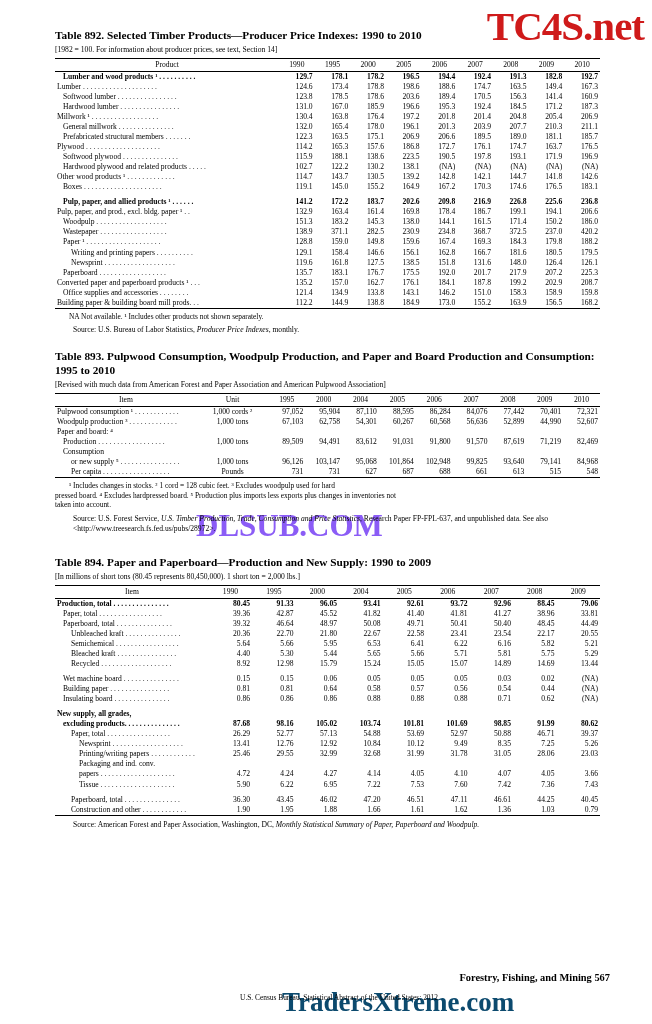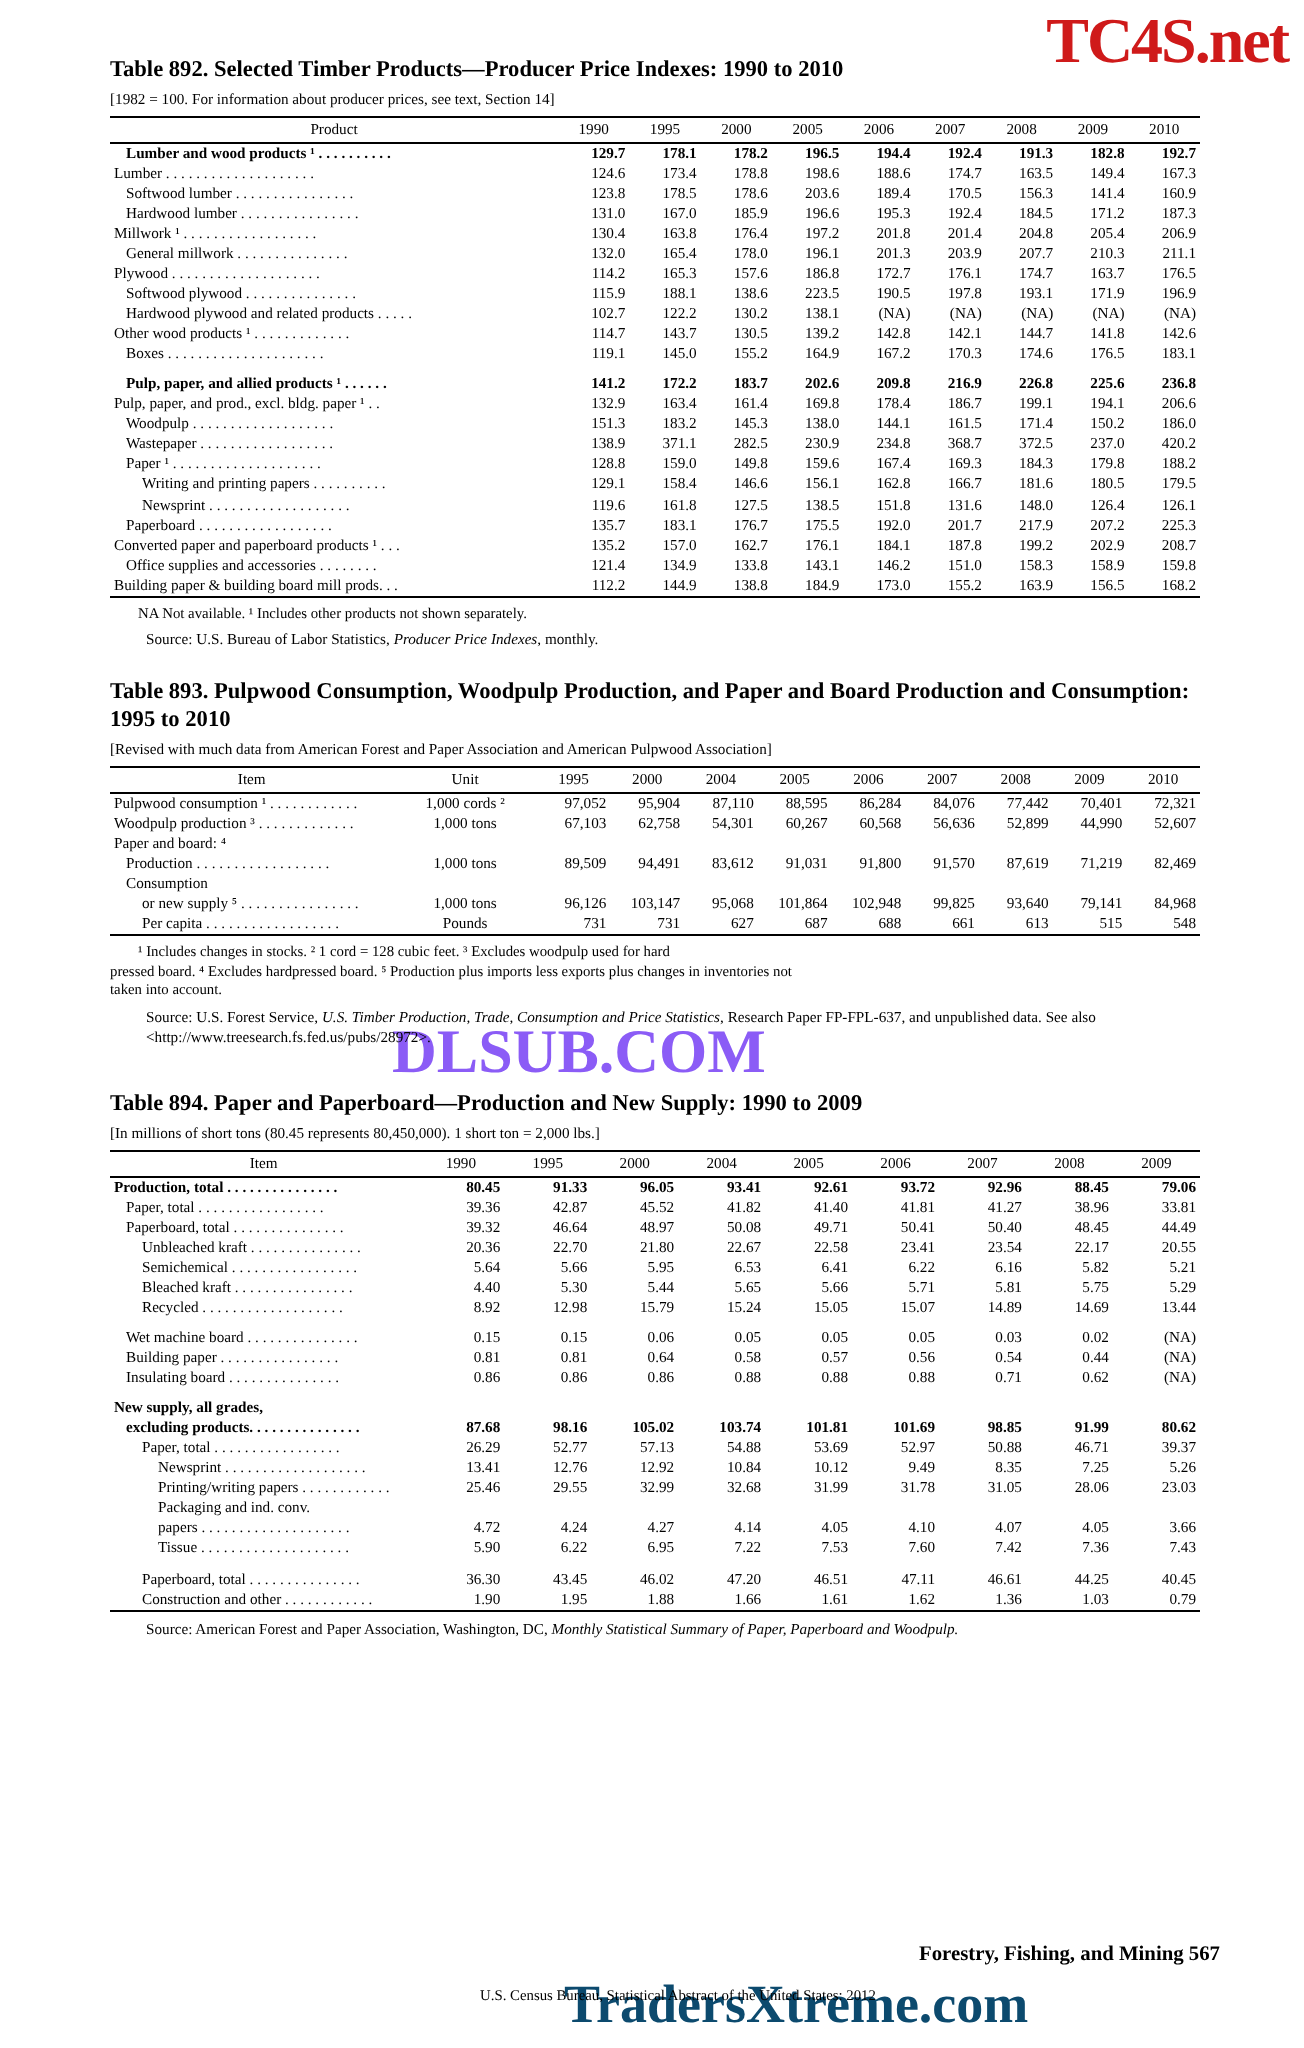--- a/index.html
+++ b/index.html
@@ -33,21 +33,21 @@
   .wm {
     position: absolute;
     font-family: "Liberation Serif", serif;
     font-weight: bold;
     pointer-events: none;
     white-space: nowrap;
   }
   .wm-tc4s {
     right: 8px;
     top: 2px;
-    font-size: 32px;
+    font-size: 41px;
     color: #cf1a1a;
     letter-spacing: -1px;
     text-shadow: 1px 1px 0 rgba(255,255,255,0.6);
   }
   .wm-dlsub {
     left: 196px;
     top: 508px;
     font-size: 31px;
     color: #8b5cf6;
     letter-spacing: 0px;
@@ -249,20 +249,32 @@
               <td class="lbl ind1">General millwork . . . . . . . . . . . . . . . </td>
               <td>132.0</td>
               <td>165.4</td>
               <td>178.0</td>
               <td>196.1</td>
               <td>201.3</td>
               <td>203.9</td>
               <td>207.7</td>
               <td>210.3</td>
               <td>211.1</td>
+            </tr>
+            <tr>
+              <td class="lbl ind1">Prefabricated structural members . . . . . . . </td>
+              <td>122.3</td>
+              <td>163.5</td>
+              <td>175.1</td>
+              <td>206.9</td>
+              <td>206.6</td>
+              <td>189.5</td>
+              <td>189.0</td>
+              <td>181.1</td>
+              <td>185.7</td>
             </tr>
             <tr>
               <td class="lbl">Plywood . . . . . . . . . . . . . . . . . . . .</td>
               <td>114.2</td>
               <td>165.3</td>
               <td>157.6</td>
               <td>186.8</td>
               <td>172.7</td>
               <td>176.1</td>
               <td>174.7</td>

